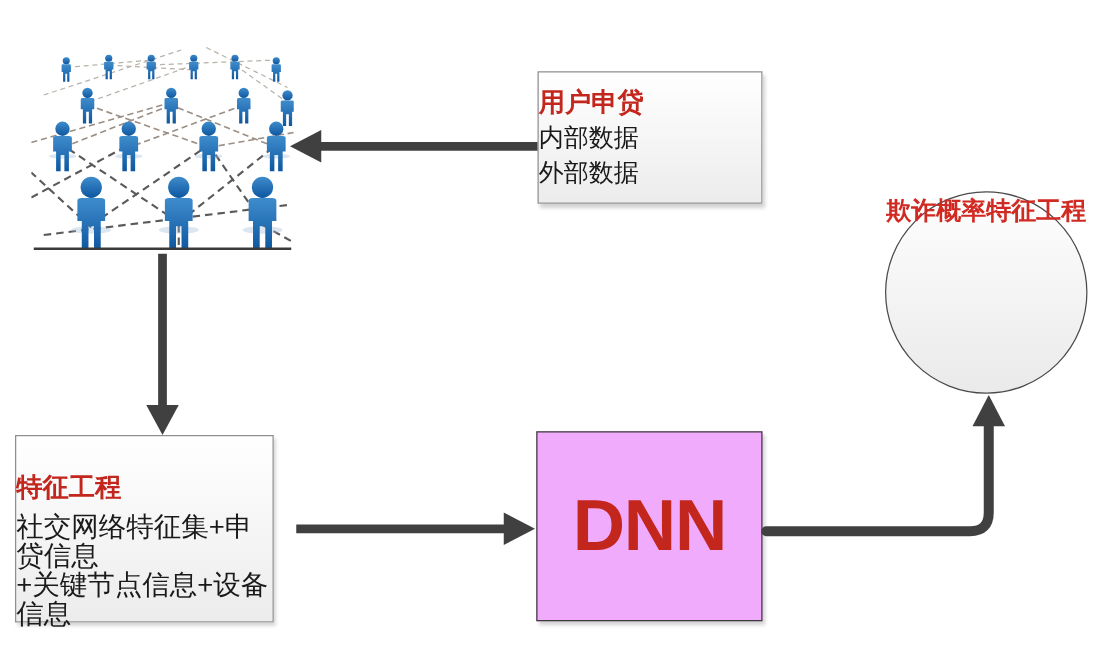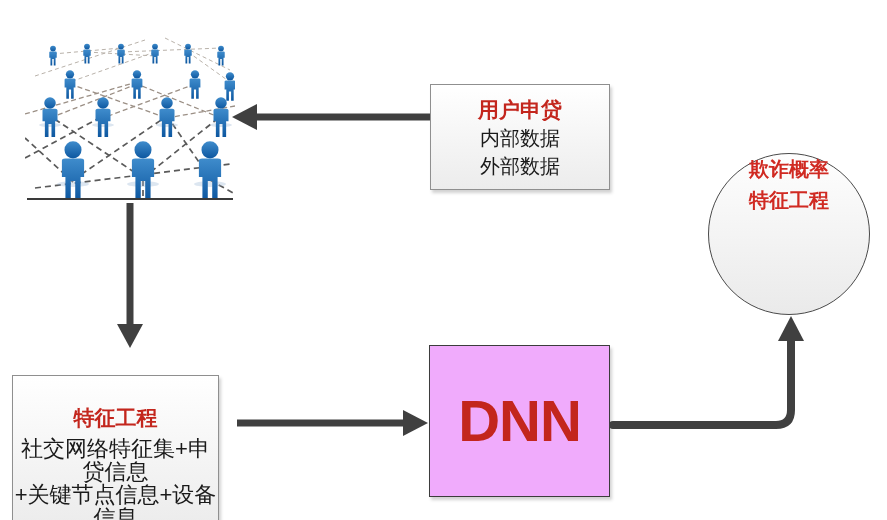--- a/index.html
+++ b/index.html
@@ -16,22 +16,20 @@
   #network-img{
     left:25px;top:18px;width:210px;height:182px;
     background:#ffffff;
   }
 
   
   .node-box{
     border:1px solid #8f8f8f;
     background:linear-gradient(180deg,#ffffff 0%,#ececec 100%);
     box-shadow:2px 3px 3px rgba(0,0,0,0.18);
-    text-align:center;
-    margin-top:27px;
   }
   #user-box{left:430px;top:57px;width:180px;height:106px;padding-top:11px;}
   #user-box .box-title{font-size:21px;font-weight:bold;color:#c3261d;line-height:28px;}
   #user-box .box-line{font-size:20px;color:#1a1a1a;line-height:28px;}
 
   #feature-box{left:12px;top:348px;width:207px;height:150px;padding-top:27px;}
   #feature-box .box-title{font-size:21px;font-weight:bold;color:#c3261d;line-height:30px;margin-bottom:4px;}
   #feature-box .box-line{font-size:22px;color:#1a1a1a;line-height:23px;}
 
   #dnn-box{
@@ -43,21 +41,21 @@
   #dnn-box .dnn-label{
     font-size:58px;font-weight:bold;color:#c3261d;
     letter-spacing:-1px;line-height:1;
   }
 
   #result-circle{
     left:708px;top:153px;width:162px;height:162px;
     border-radius:50%;
     border:1px solid #4a4a4a;
     background:linear-gradient(180deg,#fefefe 0%,#eaeaea 100%);
-    display:flex;flex-direction:column;justify-content:flex-start;
+    display:flex;flex-direction:row;justify-content:space-between;
     text-align:center;
   }
   #result-circle .circle-line{font-size:20px;font-weight:bold;color:#d02a22;line-height:31px;}
 
   #arrow-layer{left:0;top:0;width:887px;height:520px;pointer-events:none;}
 </style>
 </head>
 <body>
 
 <div class="canvas">

